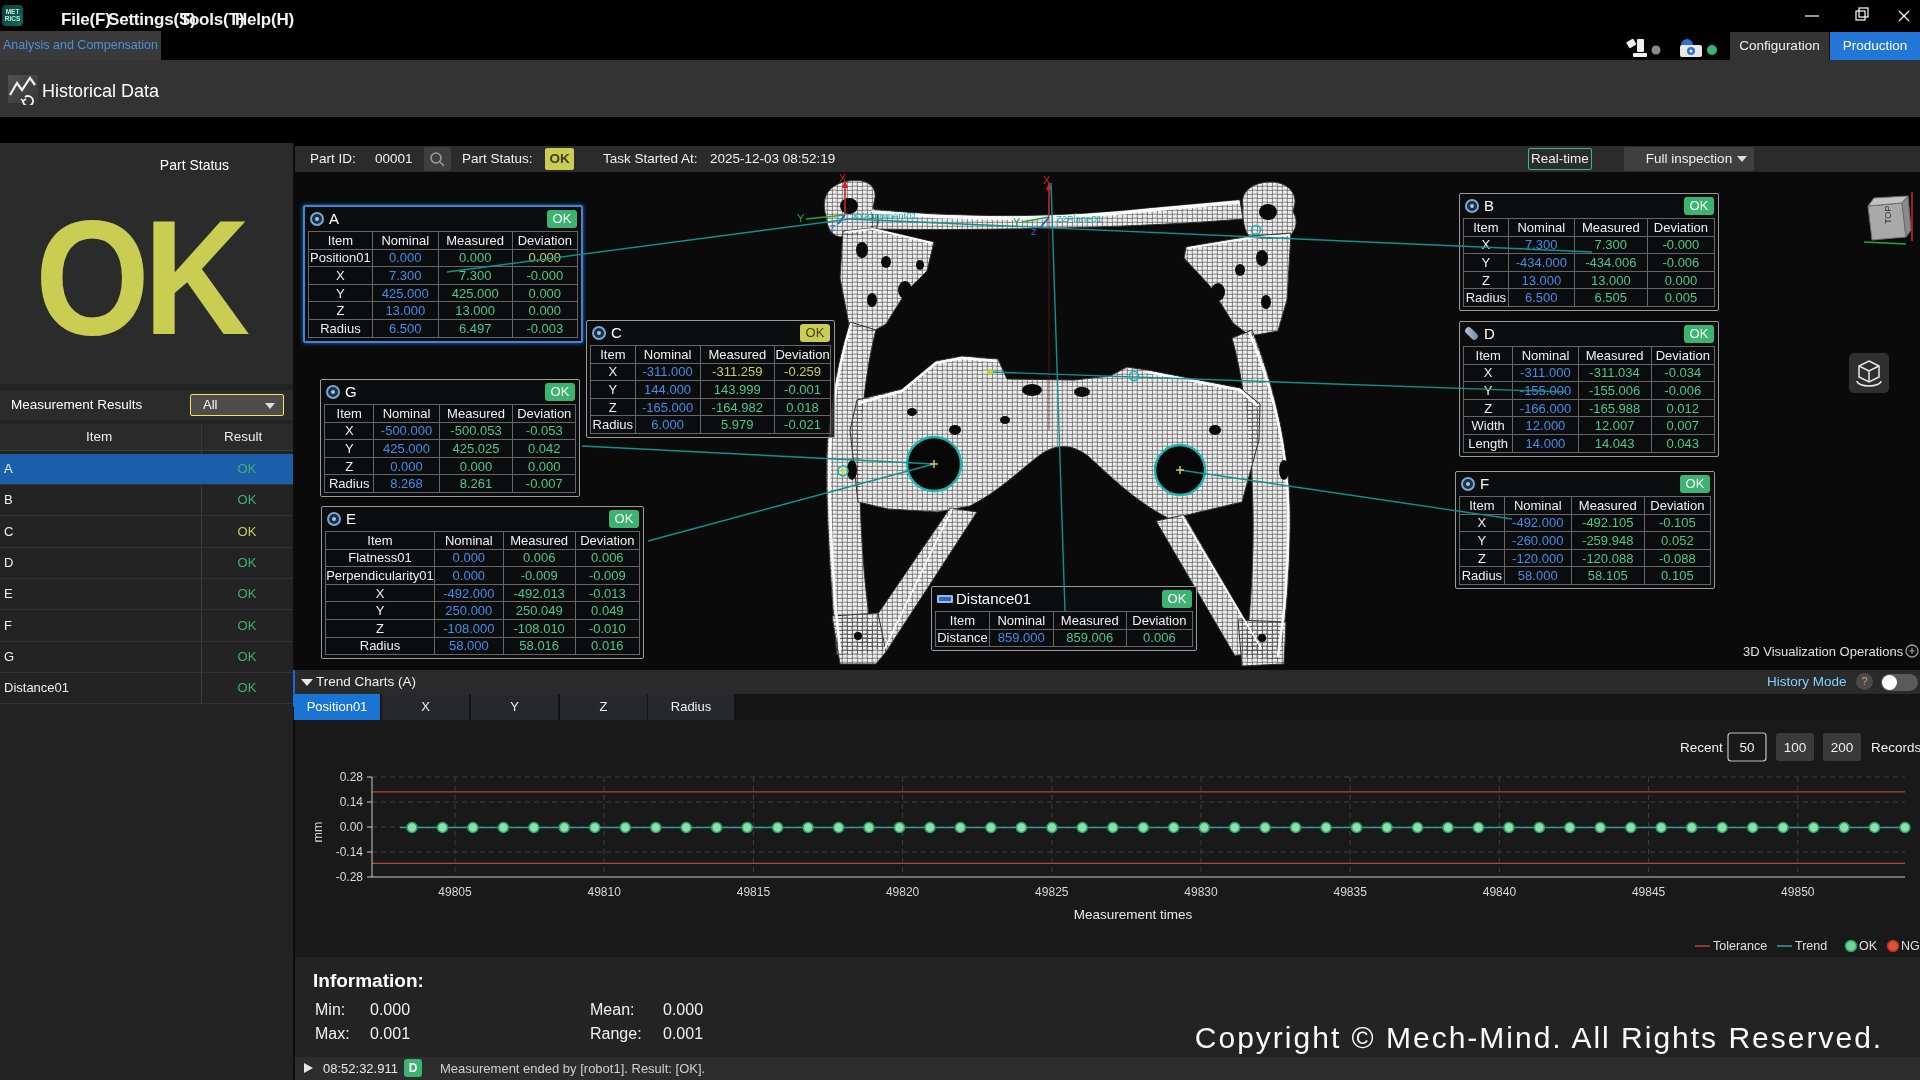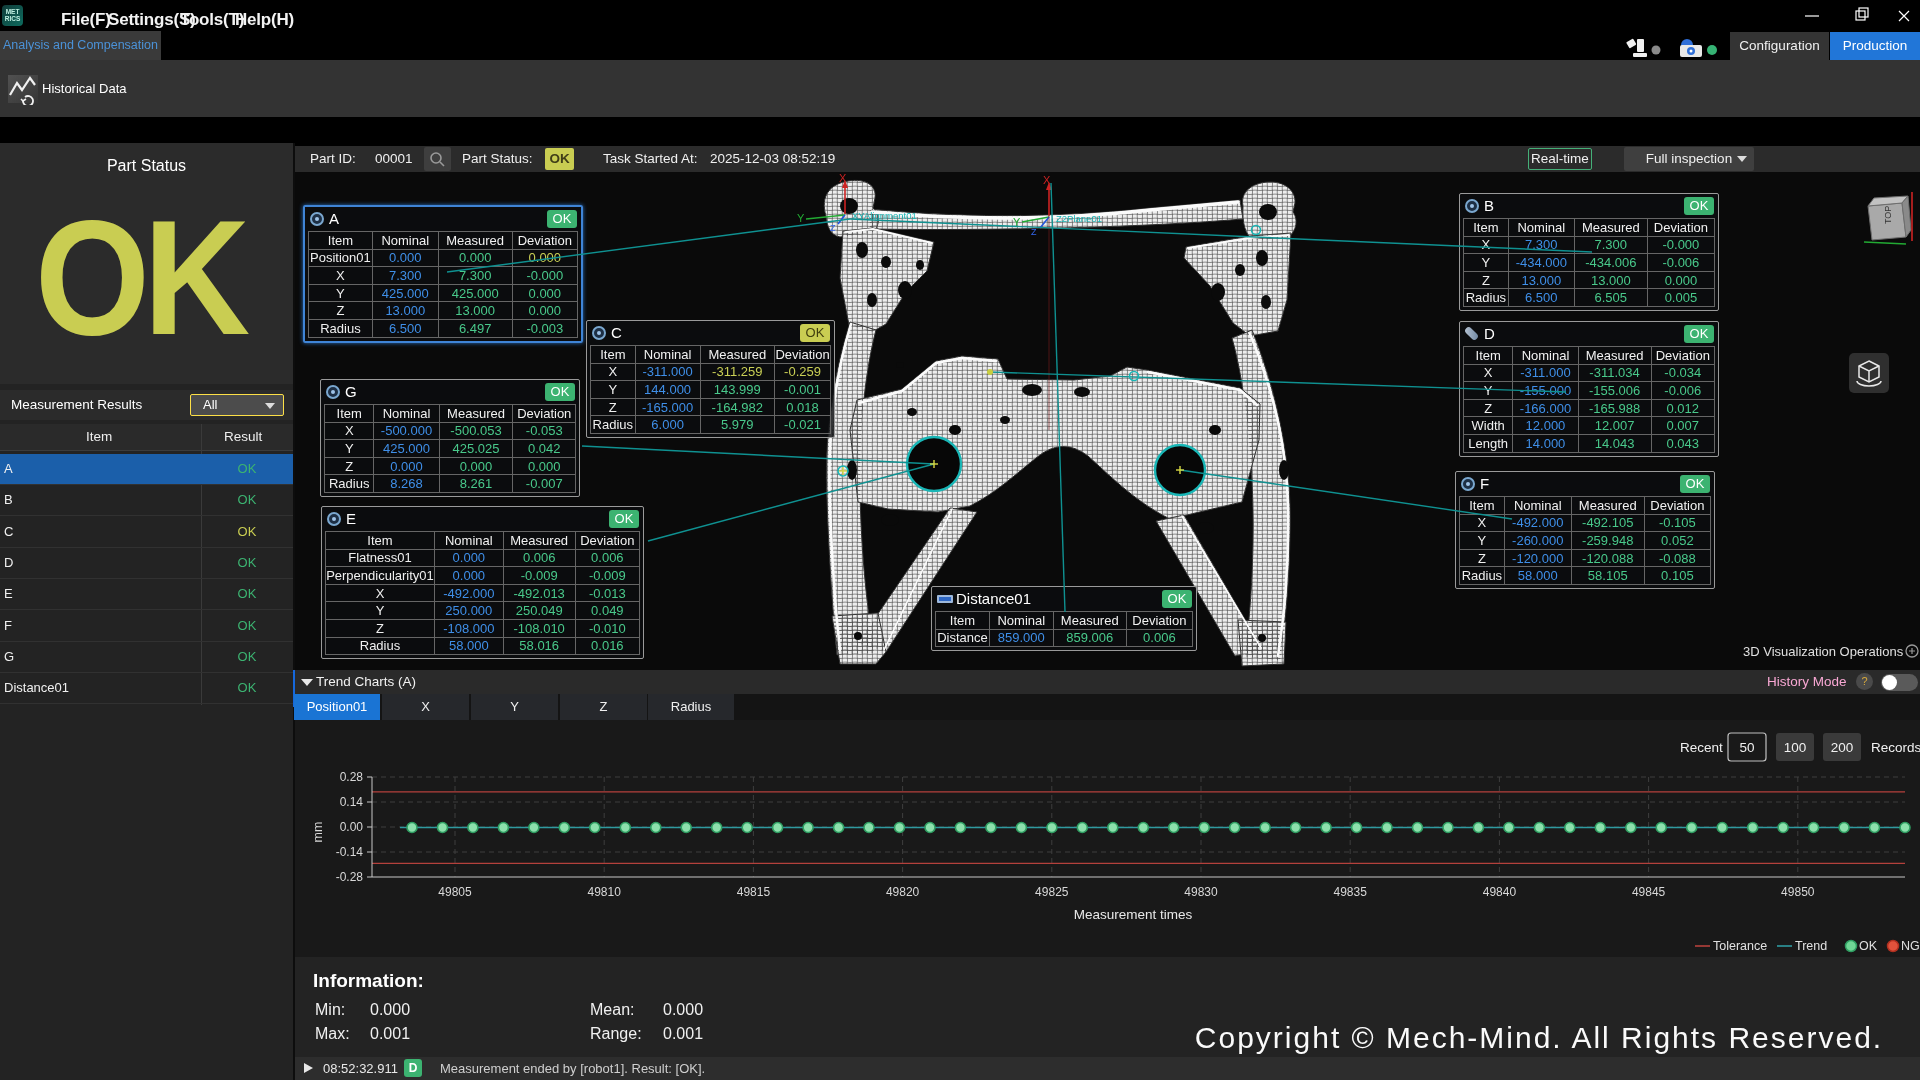--- a/index.html
+++ b/index.html
@@ -14,30 +14,30 @@
 #apptitle { position:absolute; top:6px; width:100%; text-align:center; font-size:13.5px; color:#eee; }
 
 
 #row2 { position:absolute; left:0; top:31px; width:1920px; height:29px; background:#000; }
 #tab-analysis { position:absolute; left:0; top:0; width:161px; height:29px; background:#3a3a3a; color:#4b92d8; font-size:12.5px; text-align:center; line-height:28px; white-space:nowrap; }
 #btn-config { position:absolute; left:1730px; top:1px; width:99px; height:28px; background:#343434; color:#f0f0f0; font-size:13.5px; text-align:center; line-height:27px; }
 #btn-prod { position:absolute; left:1830px; top:1px; width:90px; height:28px; background:#2176d8; color:#fff; font-size:13.5px; text-align:center; line-height:27px; }
 
 
 #row3 { position:absolute; left:0; top:60px; width:1920px; height:57px; background:#333; }
-#histtext { position:absolute; left:42px; top:21px; font-size:13px; color:#fff; }
+#histtext { position:absolute; left:42px; top:21px; font-size:18px; color:#fff; }
 
 
 #tabrow { position:absolute; left:0; top:117px; width:1920px; height:26px; background:#161616; }
 #tab770 { position:absolute; left:0; top:0; width:99px; height:26px; background:#3f3f3f; color:#f0f0f0; font-size:13px; text-align:center; line-height:25px; }
 
 
 #leftpanel { position:absolute; left:0; top:143px; width:293px; height:937px; background:#232323; }
 #partstatus { position:absolute; left:0; top:0; width:293px; height:241px; background:#2b2b2b; }
-#pstitle { position:absolute; top:14px; width:100%; text-align:center; font-size:16px; color:#fff; }
+#pstitle { position:absolute; top:14px; width:100%; text-align:center; font-size:14px; color:#fff;margin-left:48px; }
 #bigok { position:absolute; left:-7px; top:53px; width:293px; text-align:center; font-size:164px; font-weight:bold; color:#c9cd52; letter-spacing:-7px; line-height:164px; transform:scaleX(0.9); }
 #mrrow { position:absolute; left:0; top:247px; width:293px; height:30px; background:#2b2b2b; }
 #mrlabel { position:absolute; left:11px; top:7px; font-size:13.5px; color:#fff; }
 #mrdrop { position:absolute; left:190px; top:4px; width:94px; height:22px; background:#4c4c4c; border:1px solid #fde047; border-radius:2px; font-size:13px; color:#fff; line-height:20px; padding-left:12px; }
 #mrdrop:after { content:""; position:absolute; right:8px; top:8px; border-left:5px solid transparent; border-right:5px solid transparent; border-top:6px solid #ddd; }
 #mtablehead { position:absolute; left:0; top:281px; width:293px; height:27px; background:#2a2a2a; border-bottom:1px solid #3c3c3c; font-size:13.5px; }
 .lrow { position:absolute; left:0; width:293px; height:31.3px; border-bottom:1px solid #313131; font-size:13px; }
 .lrow .it { position:absolute; left:4px; top:7px; color:#f0f0f0; }
 .lrow .res { position:absolute; left:201px; width:92px; top:7px; text-align:center; color:#3cb371; }
 .lrow .res.y { color:#c9cd52; }
@@ -74,21 +74,21 @@
 .tgt { position:absolute; left:5px; top:5px; width:14px; height:14px; border-radius:50%; border:2px solid #7aa7cf; background:#1d2f45; }
 .tgt:after { content:""; position:absolute; left:3px; top:3px; width:4px; height:4px; border-radius:50%; background:#9fc3e8; }
 .pen { border-radius:4px; border:none; background:linear-gradient(135deg,#b9c6d6,#6c84a0); transform:rotate(-45deg); width:7px; height:15px; left:8px; top:4px; }
 .pen:after { display:none; }
 #tblA { border:2px solid #3f84d6; box-shadow:0 0 4px #2b70c0; }
 
 
 #trendhdr { position:absolute; left:295px; top:670px; width:1625px; height:24px; background:#2a2a2a; }
 #trendhdr .cap { position:absolute; left:21px; top:4px; font-size:13.5px; color:#f2f2f2; }
 #trendhdr .tri { position:absolute; left:6px; top:9px; border-left:6px solid transparent; border-right:6px solid transparent; border-top:7px solid #e8e8e8; }
-#histmode { position:absolute; left:1472px; top:4px; font-size:13.5px; color:#f9a8d4; }
+#histmode { position:absolute; left:1472px; top:4px; font-size:13.5px; color:#7dd3fc; }
 #qmark { position:absolute; left:1561px; top:3px; width:17px; height:17px; border-radius:50%; background:#4a4a4a; color:#d8a93c; font-size:11px; text-align:center; line-height:17px; }
 #toggle { position:absolute; left:1586px; top:4px; width:37px; height:17px; border-radius:9px; background:#5a5a5a; }
 #toggle:after { content:""; position:absolute; left:1px; top:1px; width:15px; height:15px; border-radius:50%; background:#fff; }
 #tabs2 { position:absolute; left:295px; top:694px; width:1625px; height:26px; background:#141414; }
 .ctab { position:absolute; top:0; height:26px; background:#26282c; color:#f0f0f0; font-size:13px; text-align:center; line-height:25px; }
 .ctab.active { background:#1a74d4; color:#fff; }
 #chartarea { position:absolute; left:295px; top:720px; width:1625px; height:237px; background:#191919; }
 #inforow { position:absolute; left:295px; top:957px; width:1625px; height:100px; background:#232323; }
 #info-title { position:absolute; left:18px; top:13px; font-size:19px; font-weight:bold; color:#fff; }
 .infolbl { position:absolute; font-size:16px; color:#f0f0f0; }

